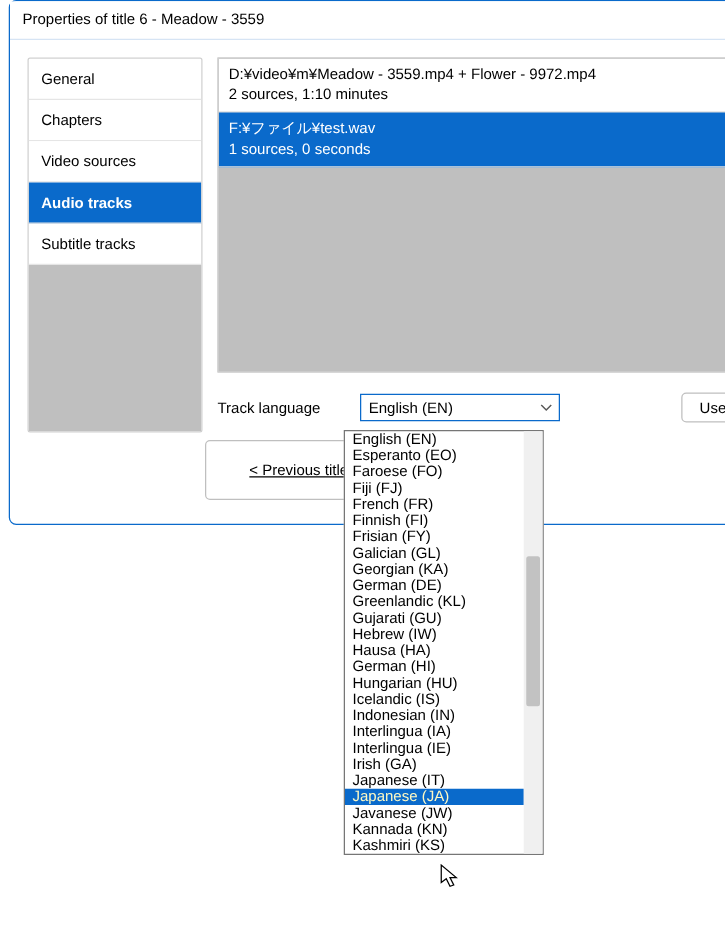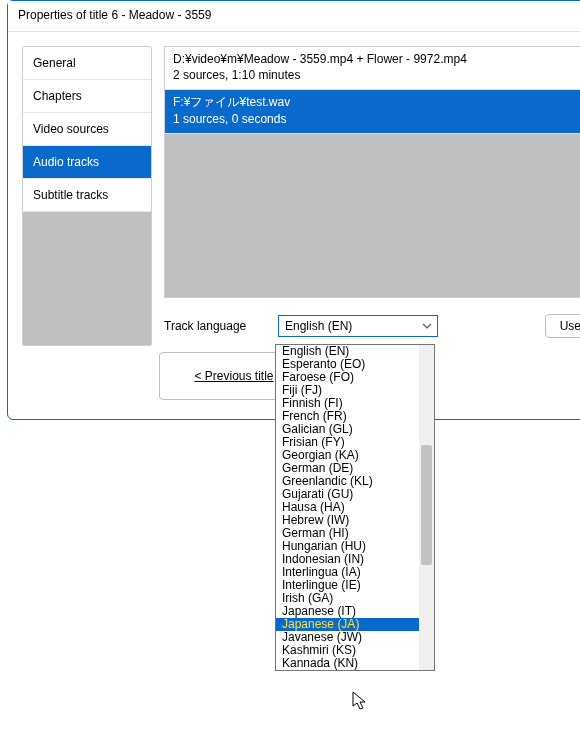--- a/index.html
+++ b/index.html
@@ -29,38 +29,39 @@
     font-size: 12px;
     border-bottom: 1px solid #d6e4f4;
   }
   .body {
     display: flex;
     flex: 1;
     padding: 14px 0 0 14px;
     gap: 12px;
   }
   .tabs {
-    width: 130px;
+    width: 140px;
     background: #ffffff;
     border: 1px solid #cfcfcf;
     border-radius: 2px;
     display: flex;
     flex-direction: column;
     height: 300px;
     overflow: hidden;
   }
   .tab {
     padding: 9px 10px;
     border-bottom: 1px solid #e5e5e5;
     cursor: pointer;
     background: #ffffff;
   }
   .tab.selected {
     background: #0a6acb;
     color: #ffffff;
+    font-weight: bold;
   }
   .tabs-filler {
     flex: 1;
     background: #bfbfbf;
   }
   .main {
     flex: 1;
     display: flex;
     flex-direction: column;
   }
@@ -150,21 +151,21 @@
   .option {
     padding: 0 6px;
     line-height: 13.25px;
     height: 13px;
     white-space: nowrap;
     overflow: hidden;
     cursor: pointer;
   }
   .option.highlight {
     background: #0a6acb;
-    color: #fde047;
+    color: #fef9c3;
   }
   .dropdown-scrollbar {
     width: 15px;
     background: #f0f0f0;
     position: relative;
   }
   .thumb {
     position: absolute;
     left: 2px; width: 11px;
     top: 100px; height: 120px;
@@ -232,41 +233,42 @@
     </div>
   </div>
 </div>
 
 <div class="dropdown">
   <div class="dropdown-inner" id="dropdown-inner">
       <div class="option">English (EN)</div>
       <div class="option">Esperanto (EO)</div>
       <div class="option">Faroese (FO)</div>
       <div class="option">Fiji (FJ)</div>
+      <div class="option">French (FR)</div>
       <div class="option">Finnish (FI)</div>
-      <div class="option">French (FR)</div>
+      <div class="option">Frisian (FY)</div>
       <div class="option">Galician (GL)</div>
-      <div class="option">Frisian (FY)</div>
       <div class="option">Georgian (KA)</div>
       <div class="option">German (DE)</div>
       <div class="option">Greenlandic (KL)</div>
       <div class="option">Gujarati (GU)</div>
+      <div class="option">Hebrew (IW)</div>
       <div class="option">Hausa (HA)</div>
-      <div class="option">Hebrew (IW)</div>
       <div class="option">German (HI)</div>
       <div class="option">Hungarian (HU)</div>
+      <div class="option">Icelandic (IS)</div>
       <div class="option">Indonesian (IN)</div>
       <div class="option">Interlingua (IA)</div>
-      <div class="option">Interlingue (IE)</div>
+      <div class="option">Interlingua (IE)</div>
       <div class="option">Irish (GA)</div>
       <div class="option">Japanese (IT)</div>
       <div class="option highlight">Japanese (JA)</div>
       <div class="option">Javanese (JW)</div>
+      <div class="option">Kannada (KN)</div>
       <div class="option">Kashmiri (KS)</div>
-      <div class="option">Kannada (KN)</div>
     </div>
   <div class="dropdown-scrollbar">
     <div class="thumb"></div>
   </div>
 </div>
 
 <div class="cursor">
   <svg width="18" height="20" viewBox="0 0 18 20">
     <path d="M1 1 L1 15 L5 12 L8 18 L11 17 L8 11 L13 11 Z" fill="#ffffff" stroke="#000000" stroke-width="1"></path>
   </svg>

